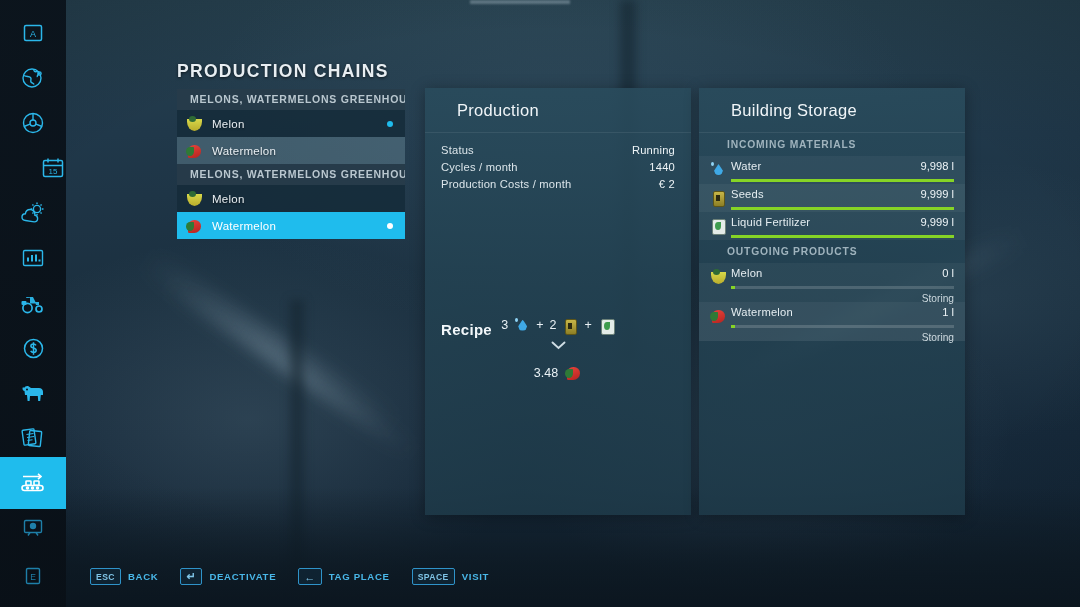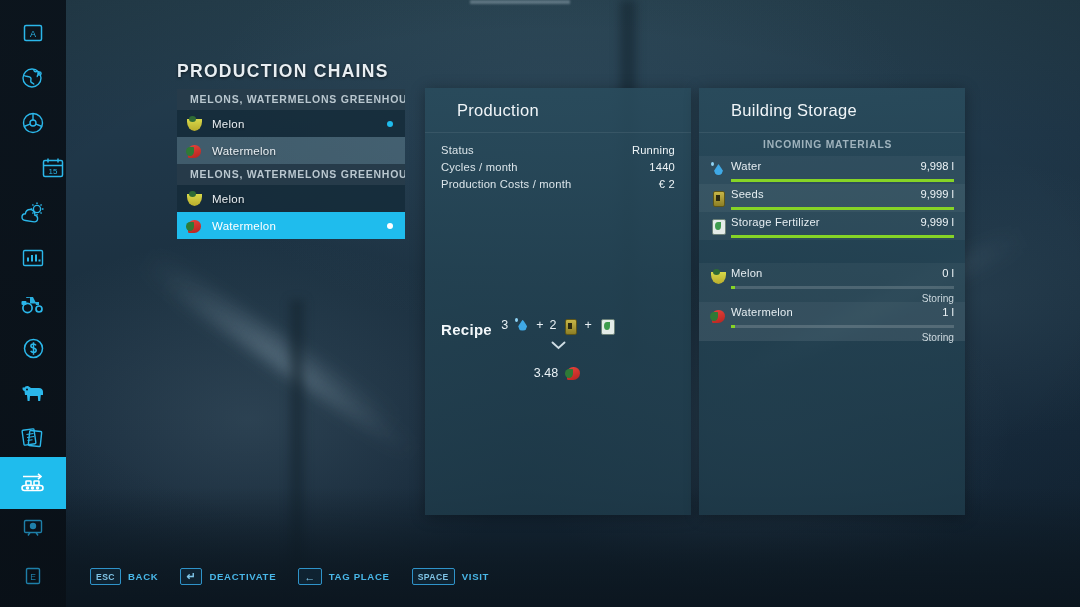--- a/index.html
+++ b/index.html
@@ -191,21 +191,21 @@
   }
   .i-fert::after{
     content:""; position:absolute; left:6px; top:5px; width:6px; height:8px;
     background:#3e9c4e; border-radius:50% 0 50% 50%;
   }
 
   
   .sec-head {
     position:absolute; left:0; right:0; height:23px; line-height:23px;
     padding-left:28px; font-size:10.3px; font-weight:bold;
-    letter-spacing:0.8px; color:#9fb3bd;margin-left:36px;
+    letter-spacing:0.8px; color:#9fb3bd;
   }
   .sto-row {
     position:absolute; left:0; right:0;
     background:rgba(255,255,255,0.045);
   }
   .sto-row.alt { background:rgba(255,255,255,0.085); }
   .sto-row .ico { position:absolute; left:10px; top:5px; width:17px; height:17px; }
   .sto-row .nm {
     position:absolute; left:32px; top:4px;
     font-size:11.2px; color:#e5edf1; letter-spacing:0.2px;
@@ -455,27 +455,28 @@
     <span class="ico i-seeds"></span>
     <span class="nm">Seeds</span>
     <span class="val">9,999 l</span>
     <span class="bar-track">
         <span class="bar-fill" style="width:100%"></span>
       </span>
   </div>
 
   <div class="sto-row" style="top:124px; height:28px;">
     <span class="ico i-fert"></span>
-    <span class="nm">Storage Fertilizer</span>
+    <span class="nm">Liquid Fertilizer</span>
     <span class="val">9,999 l</span>
     <span class="bar-track">
         <span class="bar-fill" style="width:100%"></span>
       </span>
   </div>
 
+  <div class="sec-head" style="top:152px;">OUTGOING PRODUCTS</div>
 
   <div class="sto-row" style="top:175px; height:39px;">
     <span class="ico g-melon"></span>
     <span class="nm">Melon</span>
     <span class="val">0 l</span>
     <span class="bar-track">
         <span class="bar-fill" style="width:2%"></span>
       </span>
     <span class="sub">Storing</span>
   </div>

